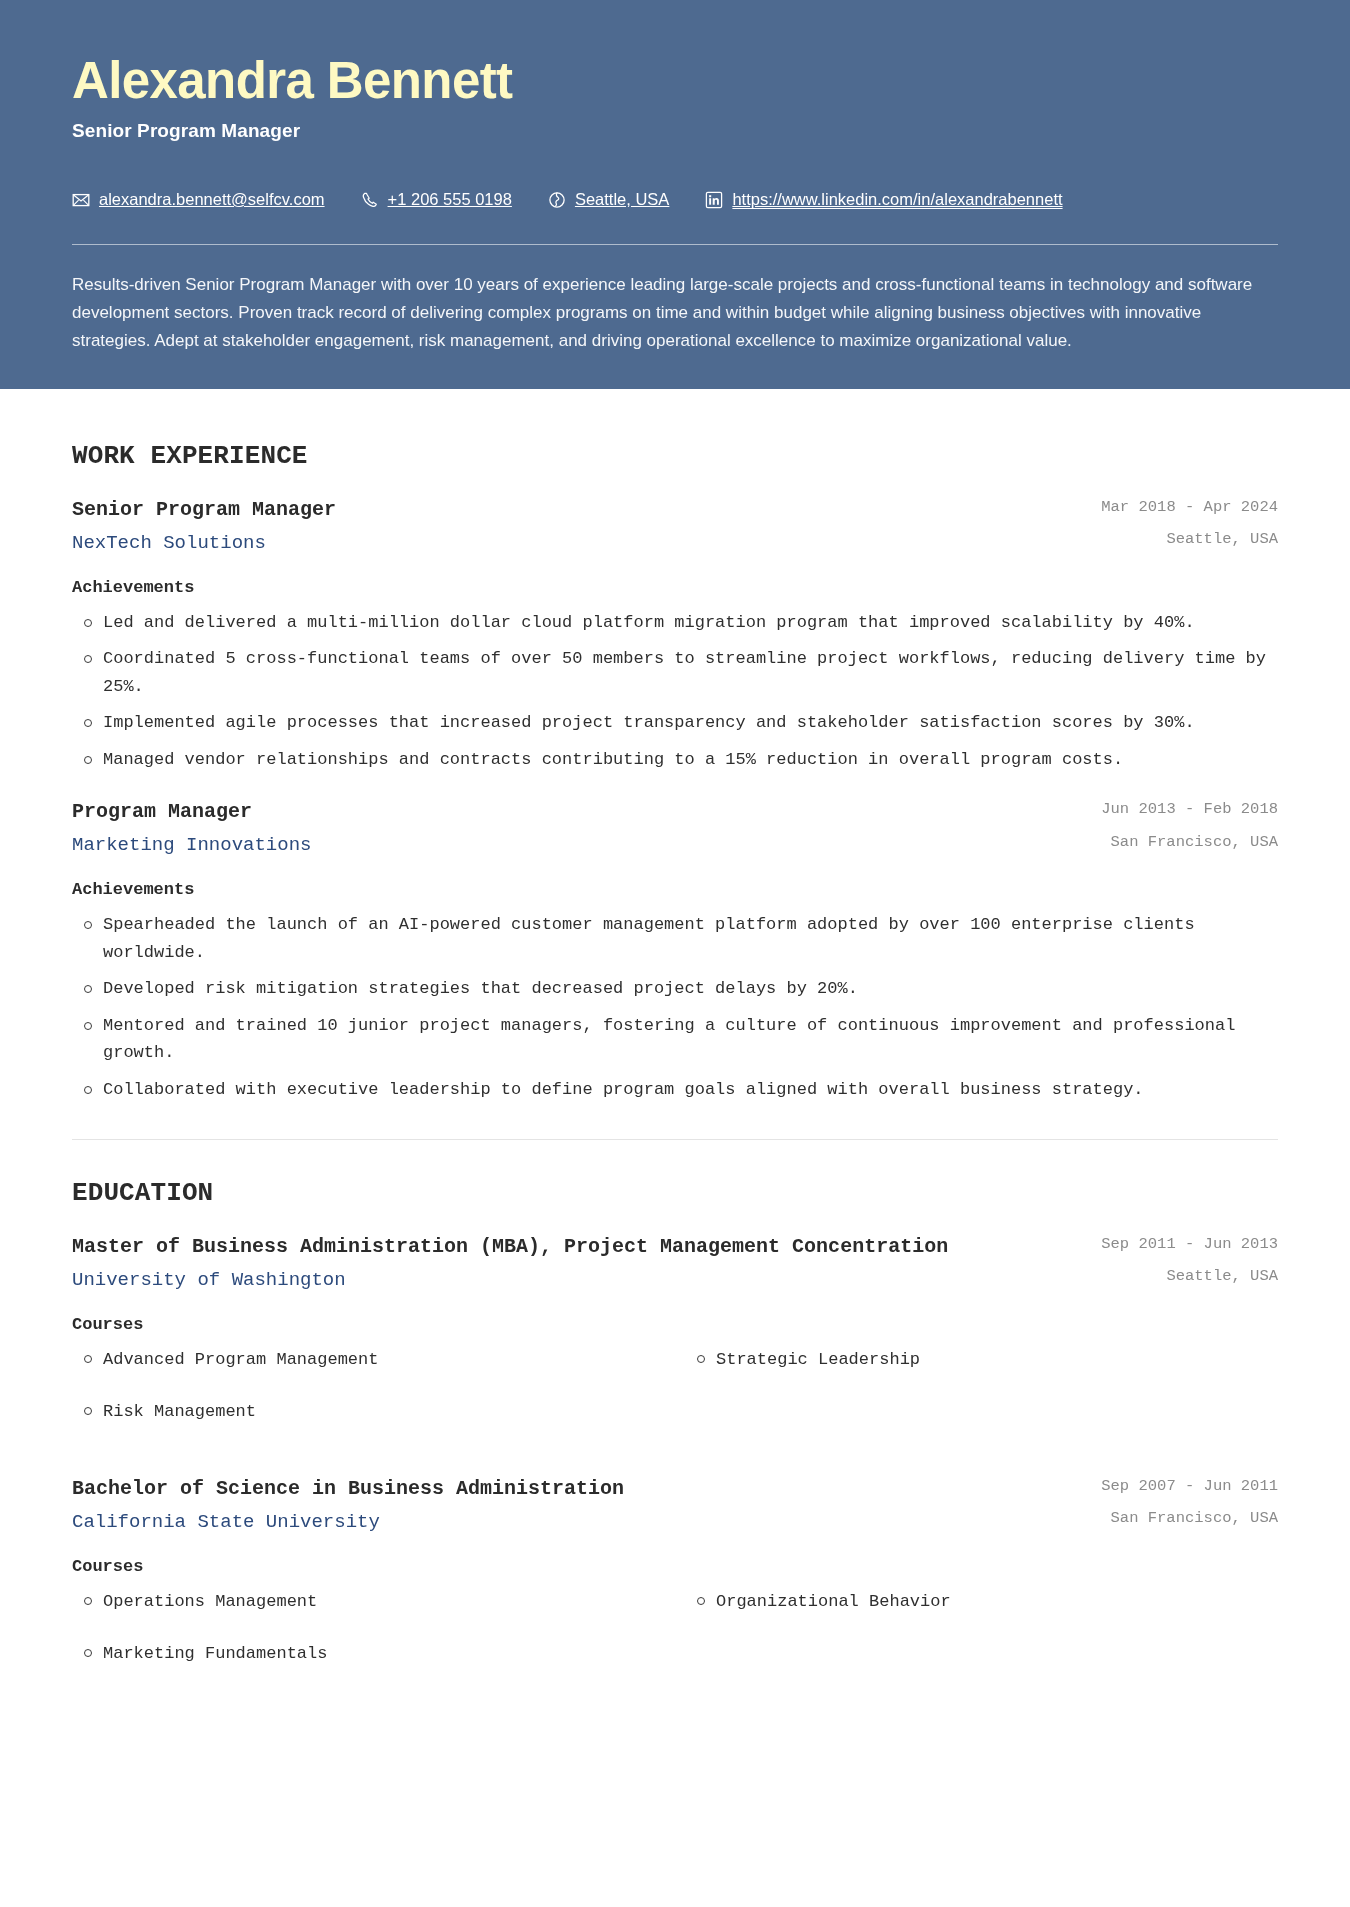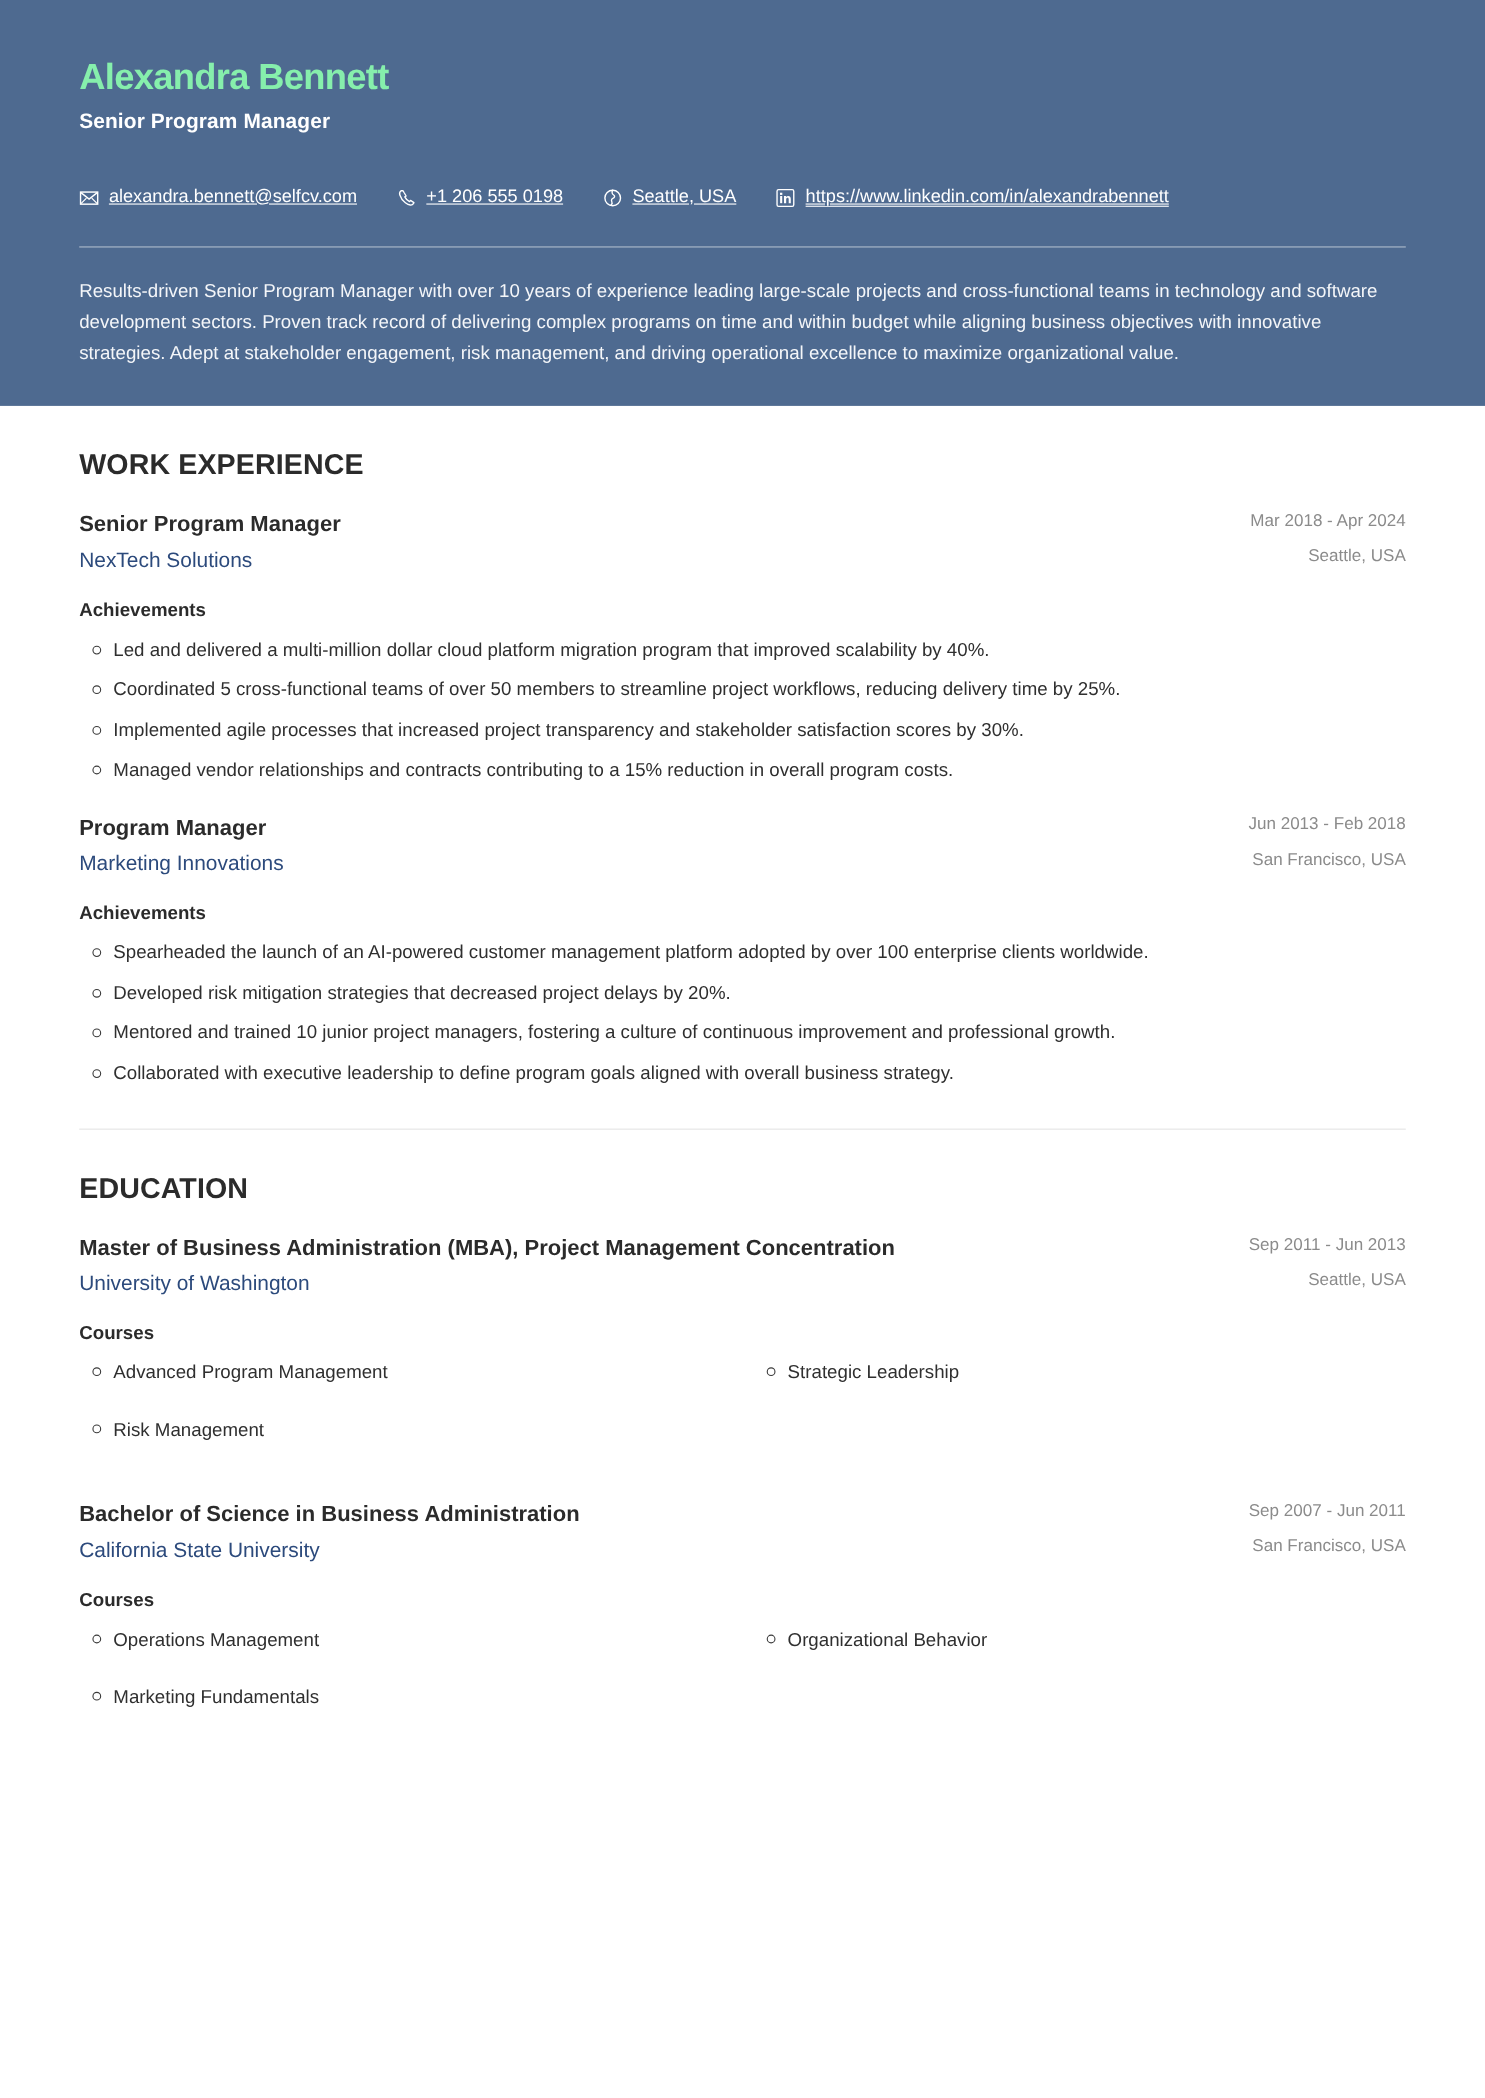--- a/index.html
+++ b/index.html
@@ -18,25 +18,25 @@
     flex-direction:column;
   }
 
   
   .header {
     background:#4e6a90;
     color:#ffffff;
     padding:52px 72px 34px 72px;
   }
   .name {
-    font-size:33px;
+    font-size:51px;
     font-weight:bold;
     letter-spacing:-0.6px;
     line-height:1.12;
-    color:#86efac;
+    color:#fef9c3;
   }
   .headline {
     font-size:19px;
     font-weight:bold;
     margin-top:11px;
     letter-spacing:0.1px;
     color:#ffffff;
   }
   .contact-row {
     display:flex;
@@ -77,21 +77,21 @@
   }
   .summary {
     margin-top:26px;
     font-size:17px;
     line-height:1.65;
     color:#f4f6f9;
     max-width:1210px;
   }
 
   
-  .body-wrap { padding:0 72px; }
+  .body-wrap { padding:14px 72px;font-family:Liberation Mono, monospace; }
 
   .section { padding-top:38px; }
   .section-title {
     font-size:26px;
     font-weight:bold;
     color:#2b2b2b;
     letter-spacing:0.1px;
     text-transform:uppercase;
   }
   .section-divider {

